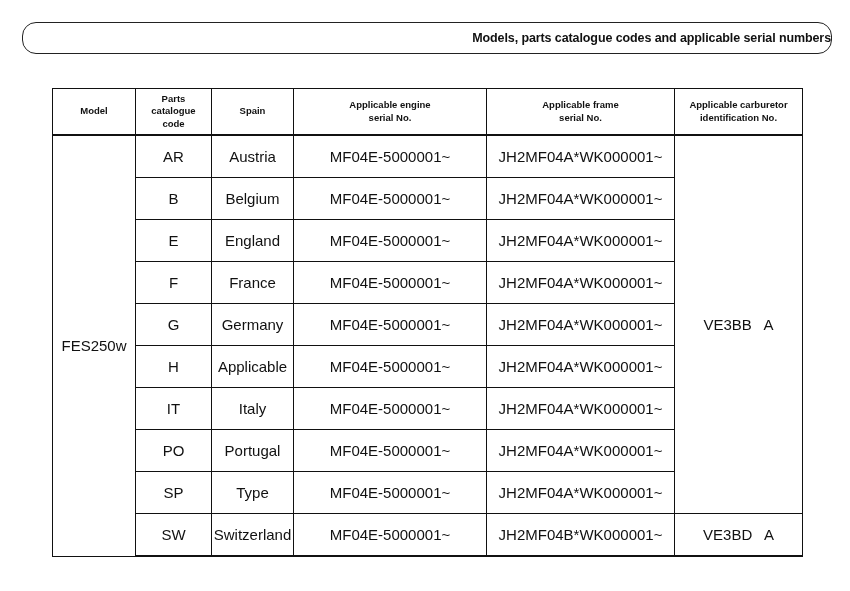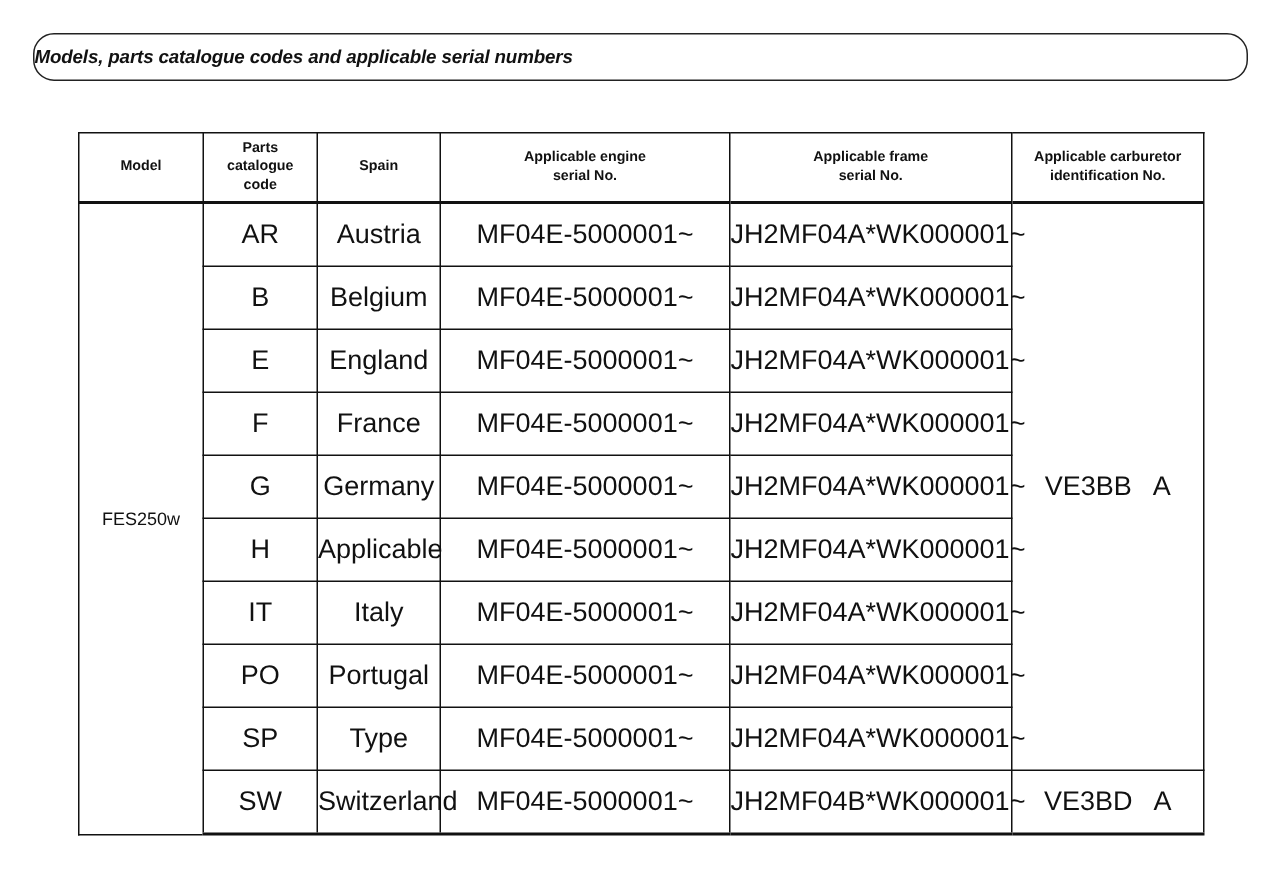--- a/index.html
+++ b/index.html
@@ -19,22 +19,21 @@
       position: absolute;
       left: 22px;
       top: 22px;
       width: 810px;
       height: 32px;
       border: 1.5px solid #222;
       border-radius: 14px;
       box-sizing: border-box;
       display: flex;
       align-items: center;
-      justify-content: flex-start;
-      font-style: italic;
+      justify-content: flex-end;
     }
     .title-text {
       font-weight: bold;
       font-size: 12.5px;
       letter-spacing: -0.1px;
     }
     table.spec {
       position: absolute;
       left: 52px;
       top: 88px;
@@ -49,25 +48,25 @@
       padding: 0;
     }
     table.spec th {
       font-weight: bold;
       font-size: 9.5px;
       line-height: 12.5px;
       height: 45px;
       border-bottom-width: 2.4px;
     }
     table.spec td {
-      font-size: 18px;
+      font-size: 15px;
       height: 41px;
     }
     table.spec td.model-cell {
-      font-size: 12px;
+      font-size: 15px;
     }
     .hdr-line { display: block; }
     table.spec tr.last-row td { border-bottom-width: 2.2px; }
   </style>
 </head>
 <body>
 
 <div class="title-box">
   <span class="title-text">Models, parts catalogue codes and applicable serial numbers</span>
 </div>

